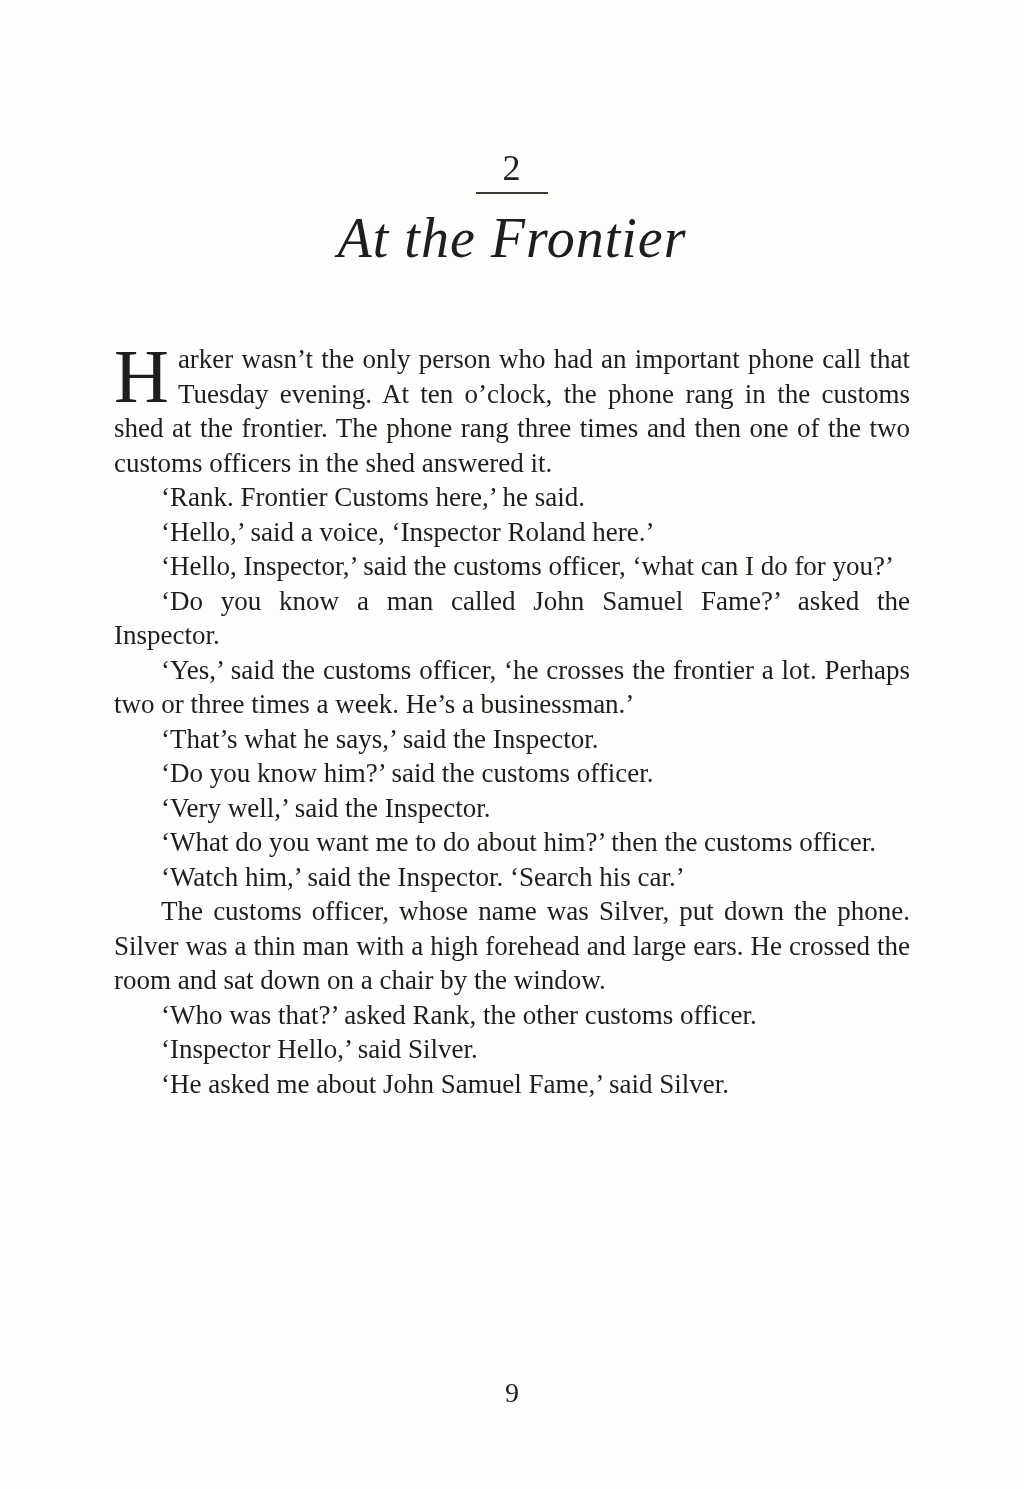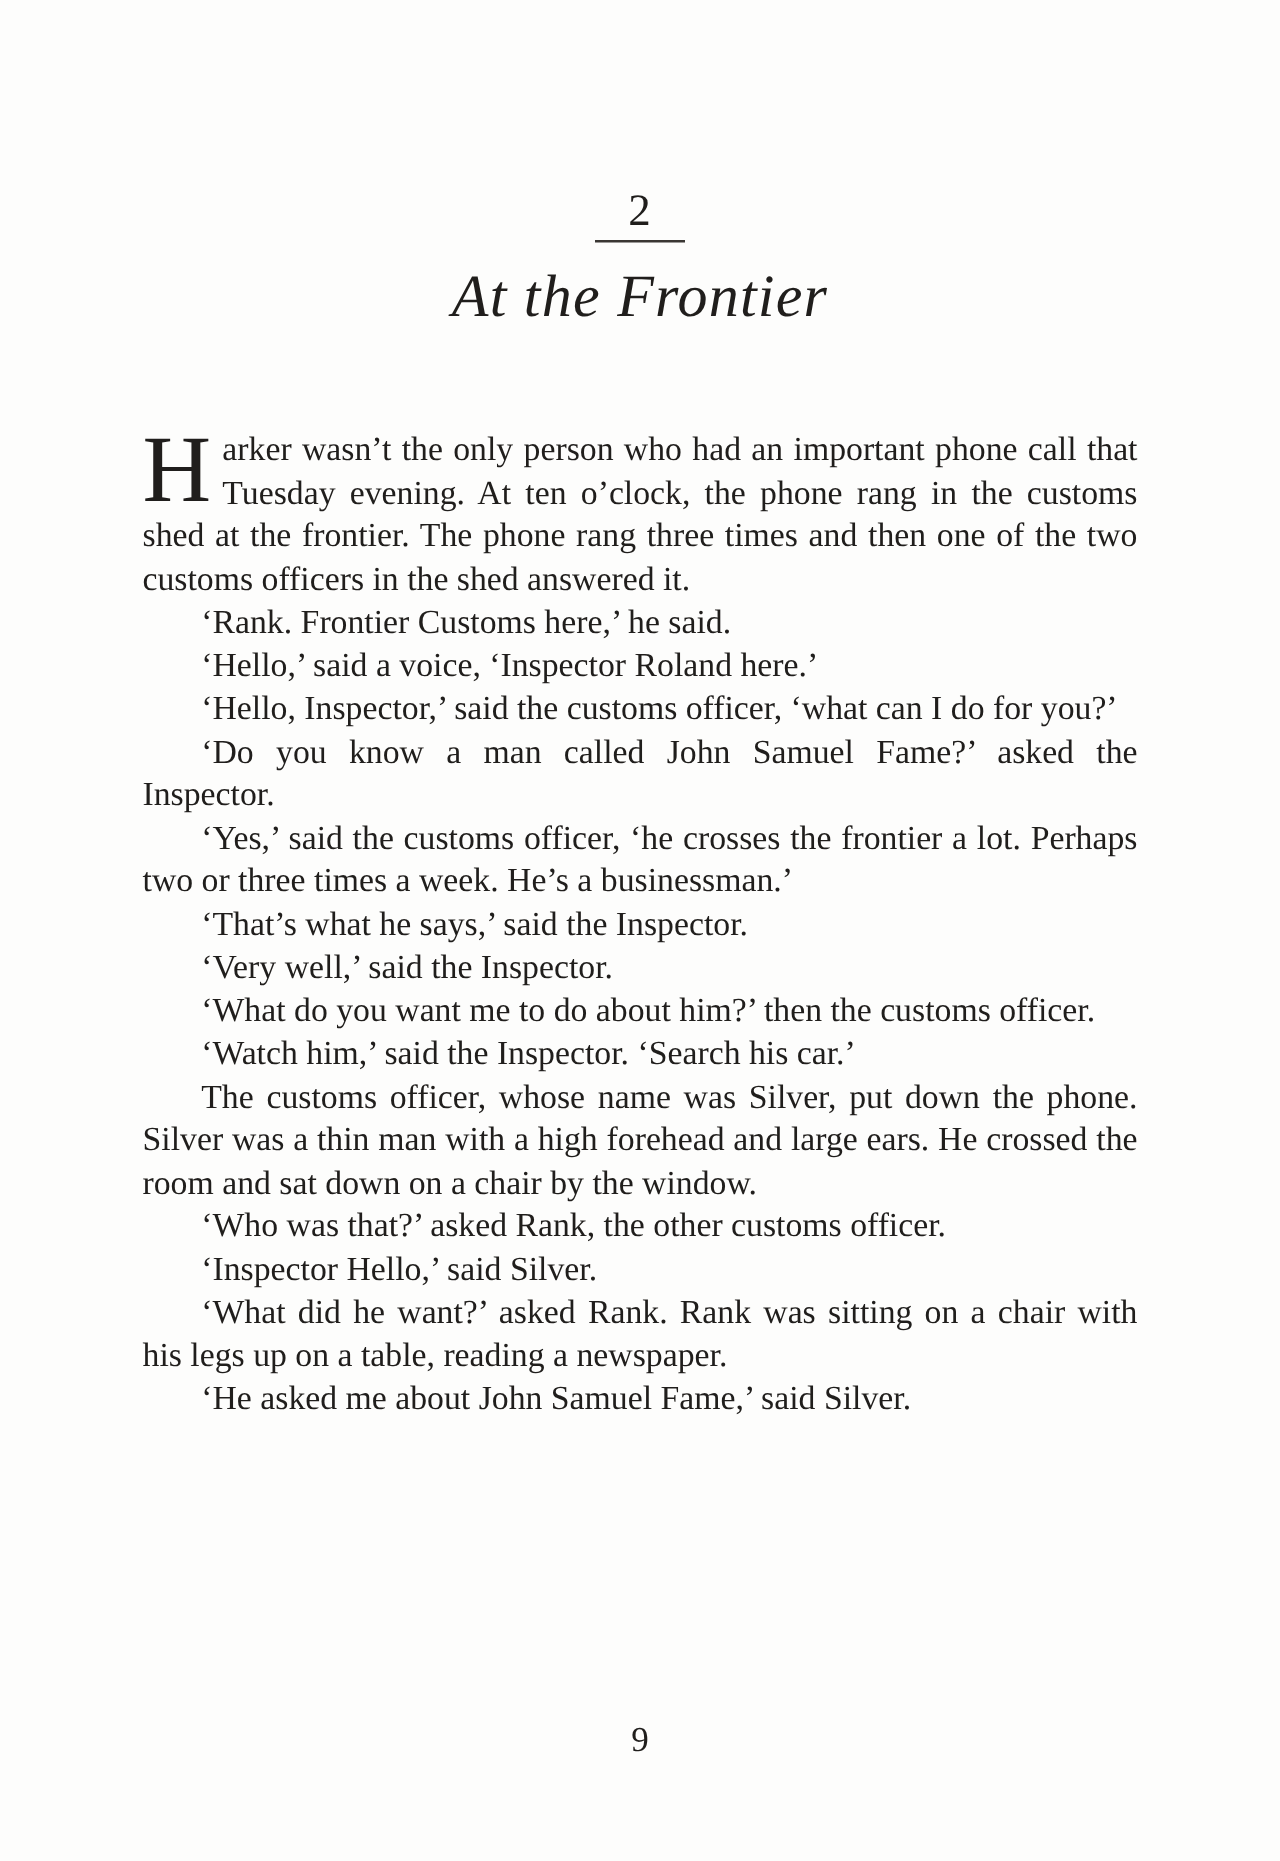--- a/index.html
+++ b/index.html
@@ -29,21 +29,21 @@
   .chapter-rule {
     width: 72px;
     height: 0;
     border-top: 2px solid #3a3733;
     margin: 4px auto 0 auto;
   }
   .chapter-title {
     margin: 16px 0 16px 0;
     font-weight: normal;
     font-style: italic;
-    font-size: 48px;
+    font-size: 56px;
     line-height: 56px;
     letter-spacing: 1px;
   }
   .body-text {
     margin: 76px 114px 0 114px;
     width: 796px;
     font-size: 27px;
     line-height: 34.5px;
     text-align: justify;
     text-justify: inter-word;
@@ -81,25 +81,25 @@
   </div>
 
   <div class="body-text">
       <p class="para"><span class="drop-cap">H</span>arker wasn’t the only person who had an important phone call that Tuesday evening. At ten o’clock, the phone rang in the customs shed at the frontier. The phone rang three times and then one of the two customs officers in the shed answered it.</p>
       <p class="para indent">‘Rank. Frontier Customs here,’ he said.</p>
       <p class="para indent">‘Hello,’ said a voice, ‘Inspector Roland here.’</p>
       <p class="para indent">‘Hello, Inspector,’ said the customs officer, ‘what can I do for you?’</p>
       <p class="para indent">‘Do you know a man called John Samuel Fame?’ asked the Inspector.</p>
       <p class="para indent">‘Yes,’ said the customs officer, ‘he crosses the frontier a lot. Perhaps two or three times a week. He’s a businessman.’</p>
       <p class="para indent">‘That’s what he says,’ said the Inspector.</p>
+      <p class="para indent">‘Do you know him?’ said the customs officer.</p>
       <p class="para indent">‘Very well,’ said the Inspector.</p>
       <p class="para indent">‘What do you want me to do about him?’ then the customs officer.</p>
       <p class="para indent">‘Watch him,’ said the Inspector. ‘Search his car.’</p>
       <p class="para indent">The customs officer, whose name was Silver, put down the phone. Silver was a thin man with a high forehead and large ears. He crossed the room and sat down on a chair by the window.</p>
       <p class="para indent">‘Who was that?’ asked Rank, the other customs officer.</p>
       <p class="para indent">‘Inspector Hello,’ said Silver.</p>
-      <p class="para indent">‘What did he want?’ asked Rank. Rank was sitting on a chair with his legs up on a table, reading a newspaper.</p>
       <p class="para indent">‘He asked me about John Samuel Fame,’ said Silver.</p>
     </div>
 
   <div class="page-number">9</div>
 
 </div>
 
 </body></html>

